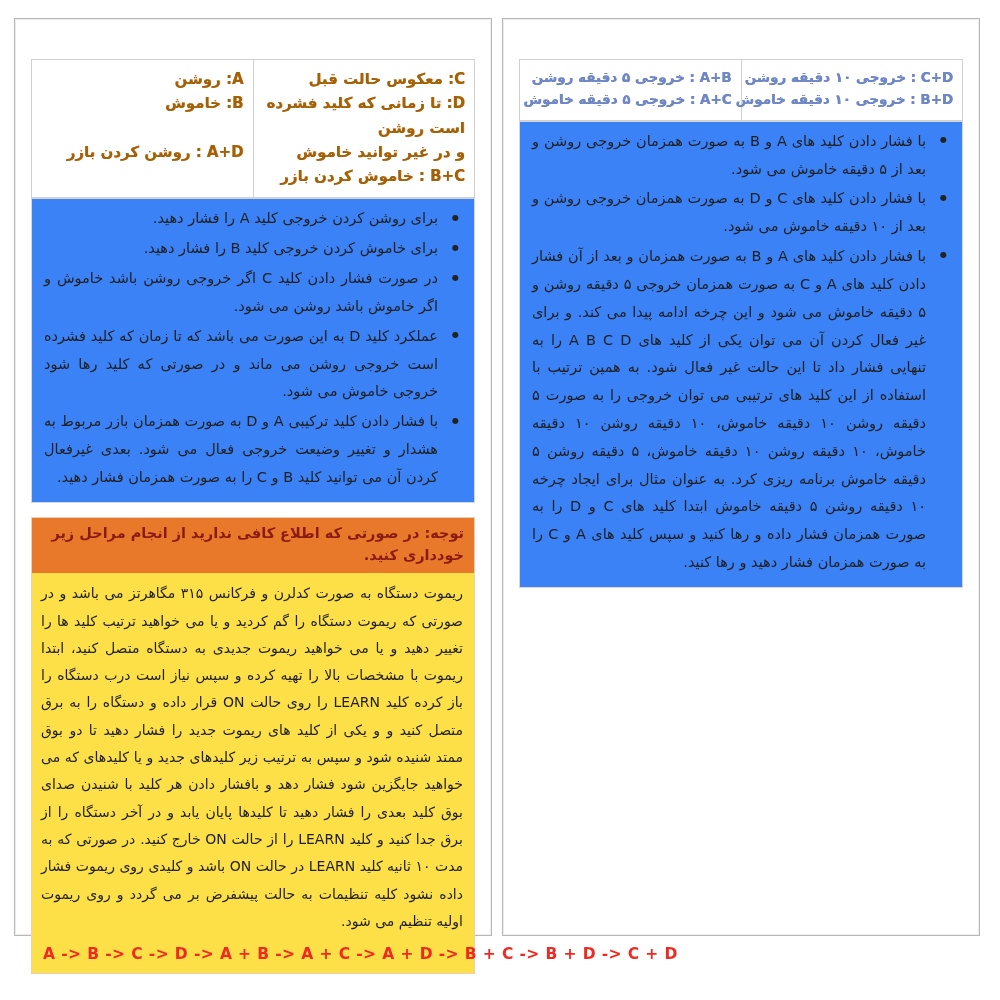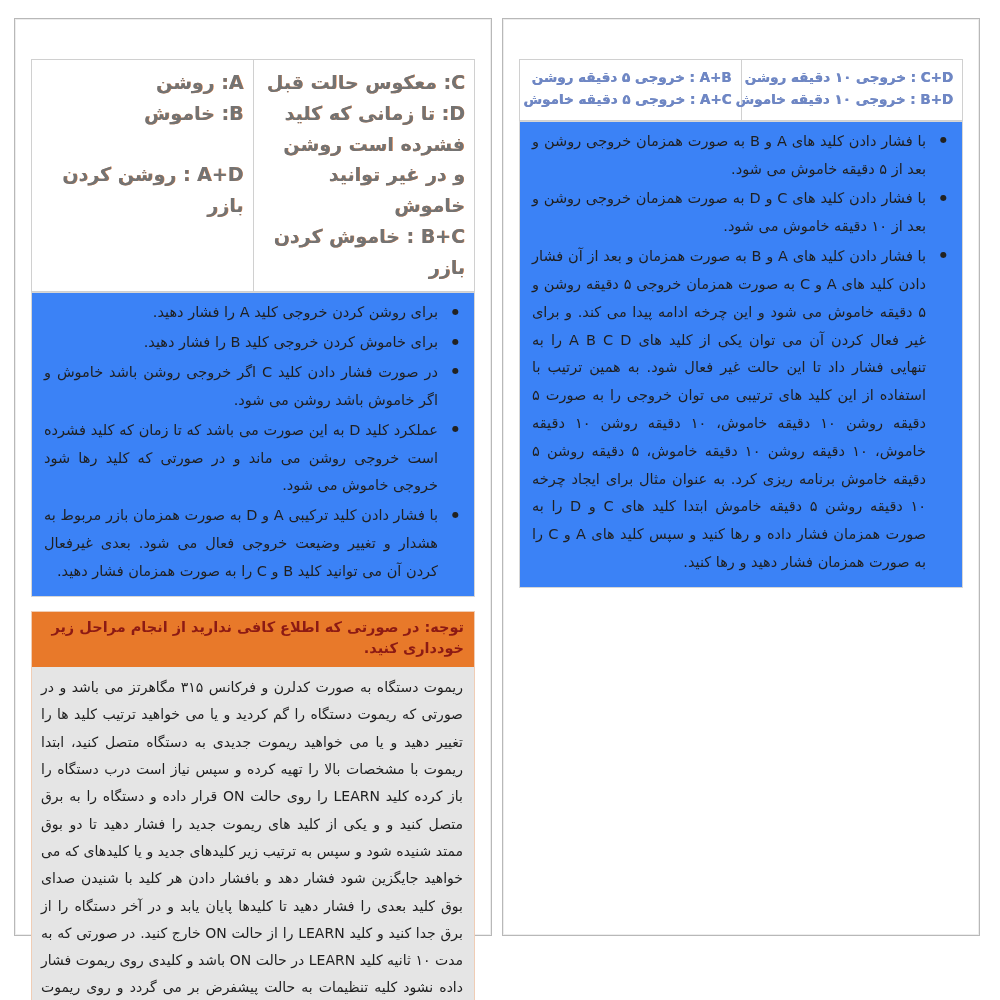--- a/index.html
+++ b/index.html
@@ -74,23 +74,23 @@
   
   .legend-blue .legend-line {
     color: #6f87c4;
     font-weight: bold;
     font-size: 13.5px;
     text-shadow: 0.4px 0 0 #6f87c4;
     text-align: right;
   }
   
   .legend-orange .legend-line {
-    color: #737373;
-    font-weight: bold;
-    font-size: 19px;
+    color: #a16207;
+    font-weight: bold;
+    font-size: 15px;
     white-space: normal;
     text-shadow: 0.4px 0 0 #e8864a;
   }
 
   
   ul.bullets {
     margin: 0;
     padding: 0 20px 0 2px;
     list-style: none;
   }
@@ -116,21 +116,21 @@
   }
   ul.bullets > li.para {
     text-align: justify;
     text-align-last: right;
   }
 
   
   .warn-box {
     box-sizing: border-box;
     border: 1px solid #f0cdb5;
-    background: #e5e5e5;
+    background: #fde047;
     margin-top: 14px;
   }
   .warn-head {
     background: #e8792a;
     color: #8c1a14;
     font-weight: bold;
     font-size: 14.5px;
     direction: rtl;
     text-align: right;
     padding: 5px 10px 7px 10px;
@@ -188,20 +188,21 @@
         <li>برای خاموش کردن خروجی کلید B را فشار دهید.</li>
         <li>در صورت فشار دادن کلید C اگر خروجی روشن باشد خاموش و اگر خاموش باشد روشن می شود.</li>
         <li>عملکرد کلید D به این صورت می باشد که تا زمان که کلید فشرده است خروجی روشن می ماند و در صورتی که کلید رها شود خروجی خاموش می شود.</li>
         <li class="para">با فشار دادن کلید ترکیبی A و D به صورت همزمان بازر مربوط به هشدار و تغییر وضیعت خروجی فعال می شود. بعدی غیرفعال کردن آن می توانید کلید B و C را به صورت همزمان فشار دهید.</li>
       </ul>
     </div>
 
     <div class="warn-box">
       <div class="warn-head">توجه: در صورتی که اطلاع کافی ندارید از انجام مراحل زیر خودداری کنید.</div>
       <div class="warn-body">ریموت دستگاه به صورت کدلرن و فرکانس ۳۱۵ مگاهرتز می باشد و در صورتی که ریموت دستگاه را گم کردید و یا می خواهید ترتیب کلید ها را تغییر دهید و یا می خواهید ریموت جدیدی به دستگاه متصل کنید، ابتدا ریموت با مشخصات بالا را تهیه کرده و سپس نیاز است درب دستگاه را باز کرده کلید LEARN را روی حالت ON قرار داده و دستگاه را به برق متصل کنید و و یکی از کلید های ریموت جدید را فشار دهید تا دو بوق ممتد شنیده شود و سپس  به ترتیب زیر کلیدهای جدید و یا کلیدهای که می خواهید جایگزین شود فشار دهد و بافشار دادن هر کلید با شنیدن صدای بوق کلید بعدی را فشار دهید تا کلیدها پایان یابد و در آخر دستگاه را از برق جدا کنید و کلید LEARN را از حالت ON خارج کنید. در صورتی که به مدت ۱۰ ثانیه کلید LEARN در حالت ON باشد و کلیدی روی ریموت فشار داده نشود کلیه تنظیمات به حالت پیشفرض بر می گردد و روی ریموت اولیه تنظیم می شود.</div>
+      <div class="warn-seq">A -&gt; B -&gt; C -&gt; D -&gt; A + B -&gt; A + C -&gt; A + D -&gt; B + C -&gt; B + D -&gt; C + D</div>
     </div>
 
   </div>
 
   <div class="sheet sheet-left">
 
     <table class="legend-table legend-blue">
       <tbody>
           <tr>
         <td>

